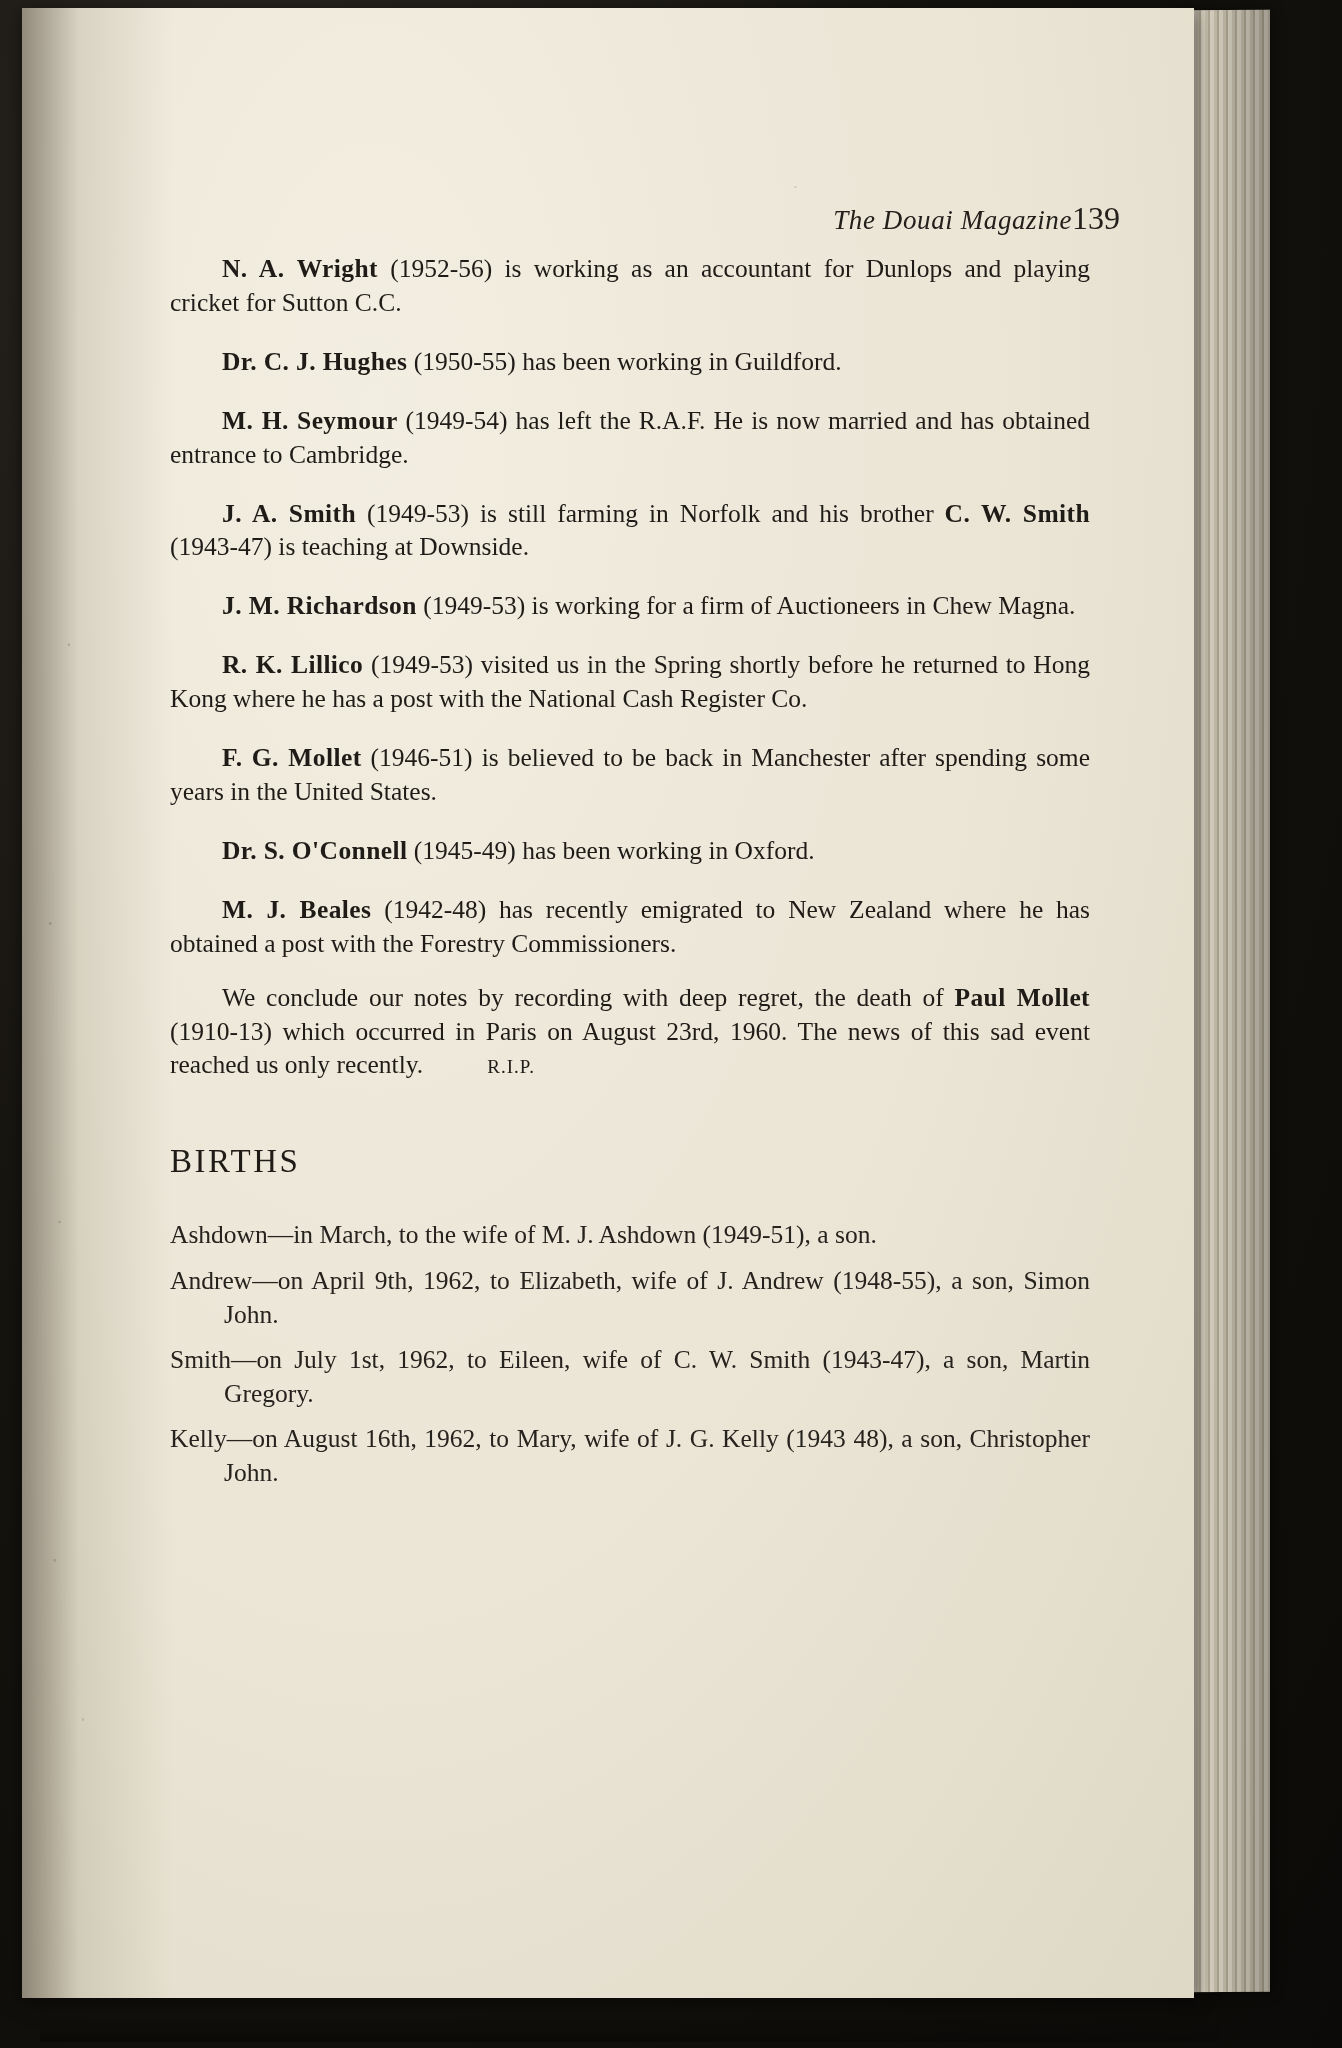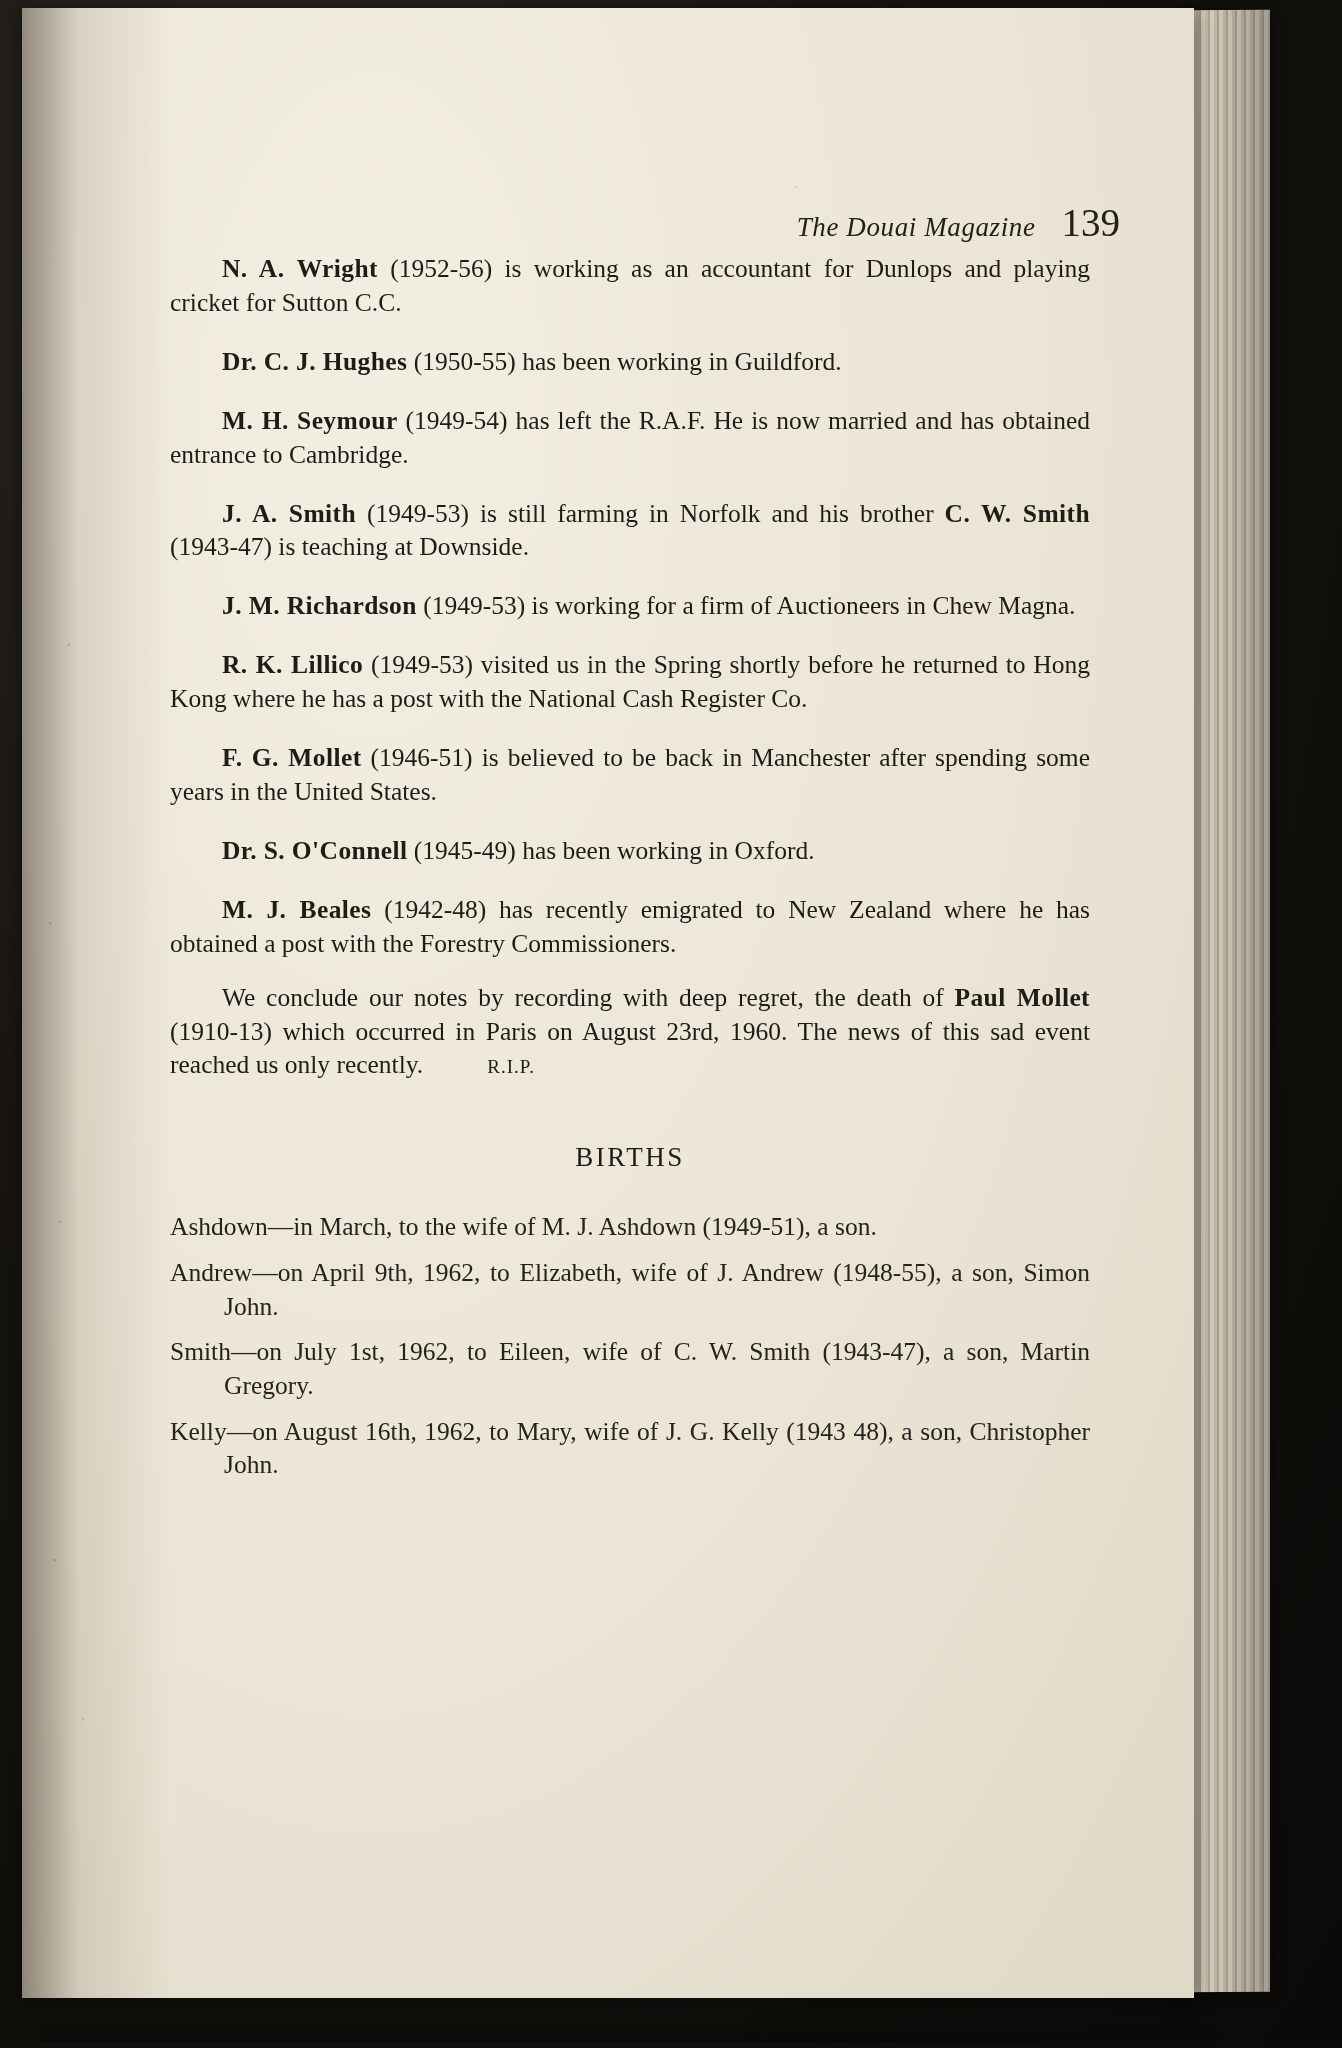--- a/index.html
+++ b/index.html
@@ -88,22 +88,21 @@
     top: 192px;
     right: 74px;
     font-size: 27px;
     font-style: italic;
     color: #23201c;
     letter-spacing: .6px;
     white-space: nowrap;
   }
   .header .pageno {
     font-style: normal;
-    font-size: 39px;
-    margin-left: 26px;
+    font-size: 32px;
     letter-spacing: 0;
   }
   .body {
     position: absolute;
     top: 244px;
     left: 148px;
     width: 920px;
     color: #1f1c18;
     font-size: 25.5px;
     line-height: 1.33;
@@ -121,22 +120,21 @@
     letter-spacing: .4px;
   }
   .rip {
     font-variant: small-caps;
     font-size: 19px;
     letter-spacing: 1px;
     margin-left: 64px;
   }
   h2.section {
     margin: 58px 0 34px 0;
-    text-align: center;
-    font-size: 27px;
+    font-size: 33px;
     font-weight: normal;
     letter-spacing: 2.5px;
     color: #1f1c18;
   }
   .births {
     margin: 0;
     padding: 0;
     list-style: none;
   }
   .births li {

